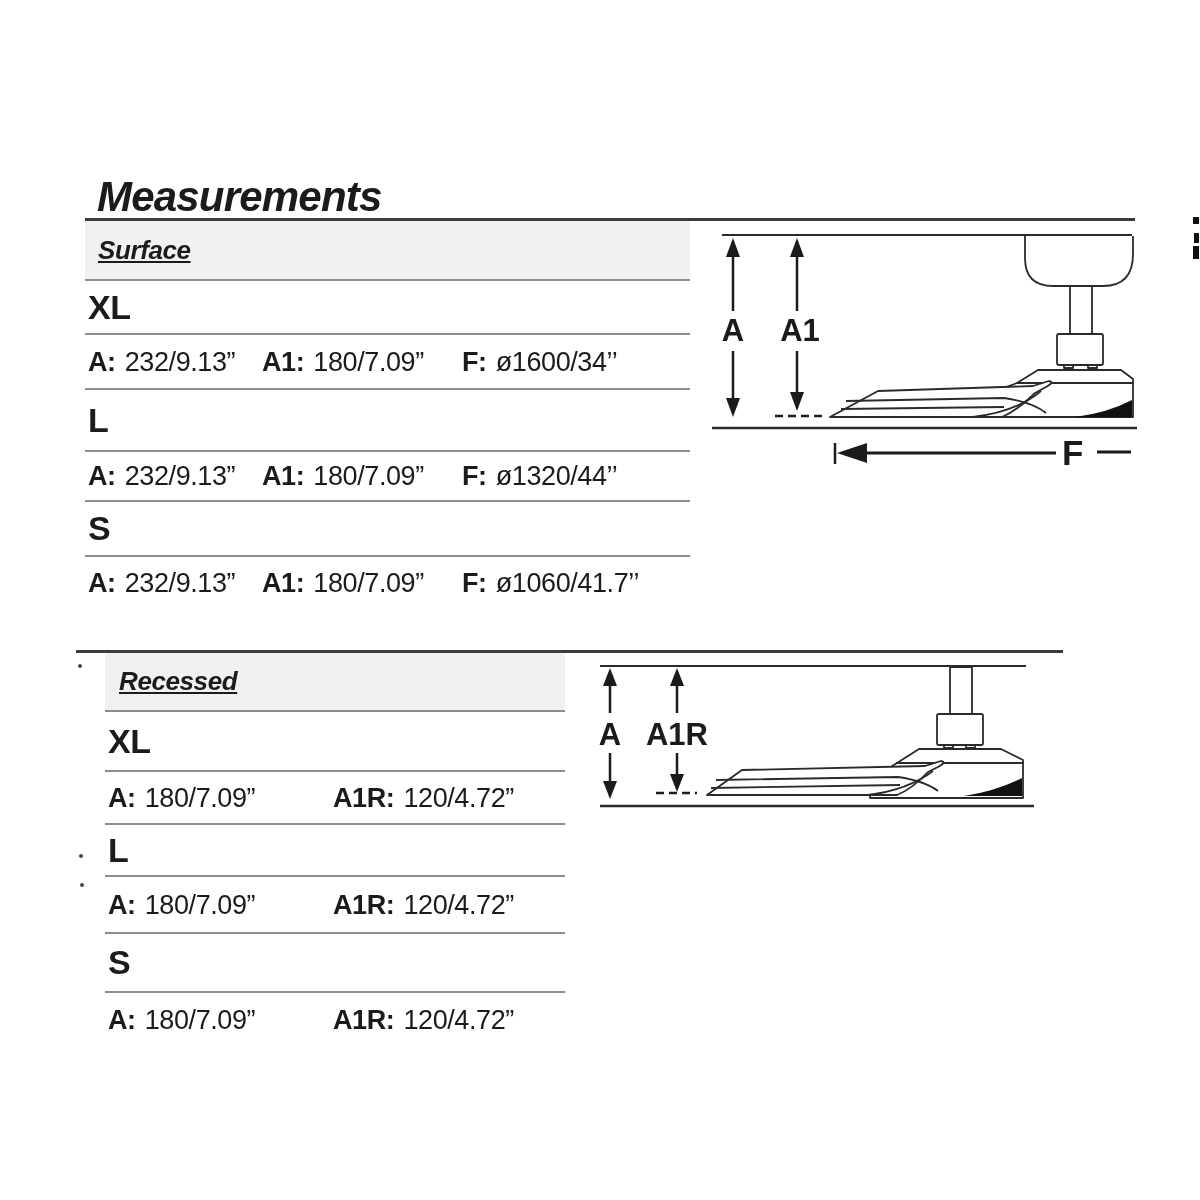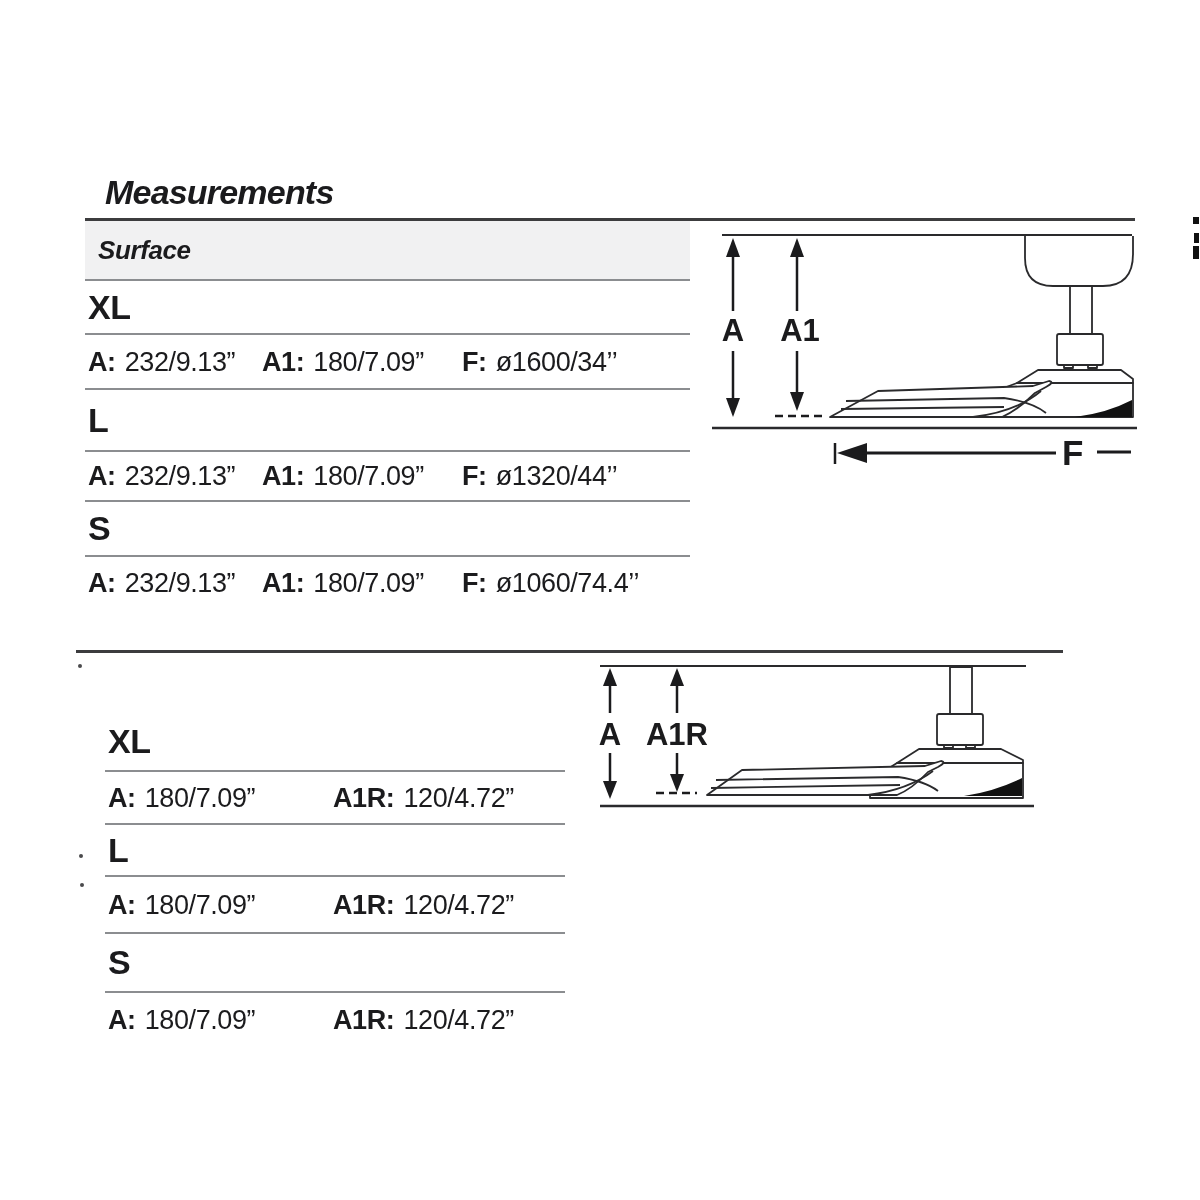--- a/index.html
+++ b/index.html
@@ -1,23 +1,23 @@
 <!DOCTYPE html>
 <html><head>
 <meta charset="utf-8">
 <style>
   html,body{margin:0;padding:0;background:#fff;}
   #app{position:relative;width:1200px;height:1200px;background:#ffffff;overflow:hidden;
        font-family:"Liberation Sans","DejaVu Sans",sans-serif;color:#1b1b1d;}
   .abs{position:absolute;}
-  .title{font-size:34px;font-weight:bold;font-style:italic;letter-spacing:-0.8px;margin-left:8px;}
+  .title{font-size:42px;font-weight:bold;font-style:italic;letter-spacing:-0.8px;}
   .rule-dark{height:3px;background:#3c3c3e;}
   .rule{height:2px;background:#8b8d90;}
   .thead{background:#f1f1f2;border-bottom:2px solid #8b8d90;display:flex;align-items:center;}
-  .thead span{font-size:26px;font-weight:bold;font-style:italic;letter-spacing:-0.4px;}
+  .thead span{font-size:26px;font-weight:bold;font-style:italic;letter-spacing:-0.4px;text-decoration:underline;}
   .size-row{display:flex;align-items:center;font-size:34px;font-weight:bold;letter-spacing:-0.5px;}
   .meas-row{font-size:27px;letter-spacing:-0.4px;}
   .meas-row .cell{position:absolute;top:50%;transform:translateY(-50%);white-space:nowrap;text-align:center;}
   .meas-row b{font-weight:bold;margin-right:9px;}
   svg text{font-family:"Liberation Sans","DejaVu Sans",sans-serif;font-weight:bold;fill:#1b1b1d;}
   .edge-mark{background:#111;}
   .dot{width:4px;height:4px;border-radius:50%;background:#4a4a4c;}
 </style>
 </head>
 <body>
@@ -48,21 +48,21 @@
     <span class="cell" style="left:177px;"><b>A1:</b><span>180/7.09”</span></span>
     <span class="cell" style="left:377px;"><b>F:</b><span>ø1320/44’’</span></span>
   </div>
   <div class="abs rule" style="left:85px;top:500px;width:605px;"></div>
 
   <div class="abs size-row" style="left:85px;top:502px;width:605px;height:53px;padding-left:3px;">S</div>
   <div class="abs rule" style="left:85px;top:555px;width:605px;"></div>
   <div class="abs meas-row" style="left:85px;top:557px;width:605px;height:52px;">
     <span class="cell" style="left:3px;"><b>A:</b><span>232/9.13”</span></span>
     <span class="cell" style="left:177px;"><b>A1:</b><span>180/7.09”</span></span>
-    <span class="cell" style="left:377px;"><b>F:</b><span>ø1060/74.4’’</span></span>
+    <span class="cell" style="left:377px;"><b>F:</b><span>ø1060/41.7’’</span></span>
   </div>
 
   <svg class="abs" style="left:700px;top:215px;" width="500" height="260" viewBox="700 215 500 260">
 
     <line x1="722" y1="235" x2="1132" y2="235" stroke="#2a2a2c" stroke-width="2.2"></line>
 
     <g stroke="#2a2a2c" stroke-width="1.8" fill="#ffffff" stroke-linejoin="round">
       <path d="M1025,236 L1025,258 Q1025,286 1053,286 L1103,286 Q1133,286 1133,254 L1133,236"></path>
       <rect x="1070" y="286" width="22" height="49"></rect>
       <rect x="1057" y="334" width="46" height="31" rx="2"></rect>
@@ -101,20 +101,23 @@
       <line x1="835" y1="443" x2="835" y2="464" stroke="#1b1b1d" stroke-width="2.5"></line>
       <polygon points="837,453 867,443 867,463" fill="#1b1b1d"></polygon>
       <line x1="862" y1="453" x2="1056" y2="453" stroke="#1b1b1d" stroke-width="3"></line>
       <line x1="1097" y1="452" x2="1131" y2="452" stroke="#1b1b1d" stroke-width="3"></line>
     </g>
     <text x="1062" y="465" font-size="35">F</text>
   </svg>
 
   <div class="abs rule-dark" style="left:76px;top:650px;width:987px;"></div>
 
+  <div class="abs thead" style="left:105px;top:653px;width:460px;height:57px;">
+    <span style="padding-left:14px;">Recessed</span>
+  </div>
 
   <div class="abs size-row" style="left:105px;top:712px;width:460px;height:58px;padding-left:3px;">XL</div>
   <div class="abs rule" style="left:105px;top:770px;width:460px;"></div>
   <div class="abs meas-row" style="left:105px;top:772px;width:460px;height:51px;">
     <span class="cell" style="left:3px;"><b>A:</b><span>180/7.09”</span></span>
     <span class="cell" style="left:228px;"><b>A1R:</b><span>120/4.72”</span></span>
   </div>
   <div class="abs rule" style="left:105px;top:823px;width:460px;"></div>
 
   <div class="abs size-row" style="left:105px;top:825px;width:460px;height:50px;padding-left:3px;">L</div>

